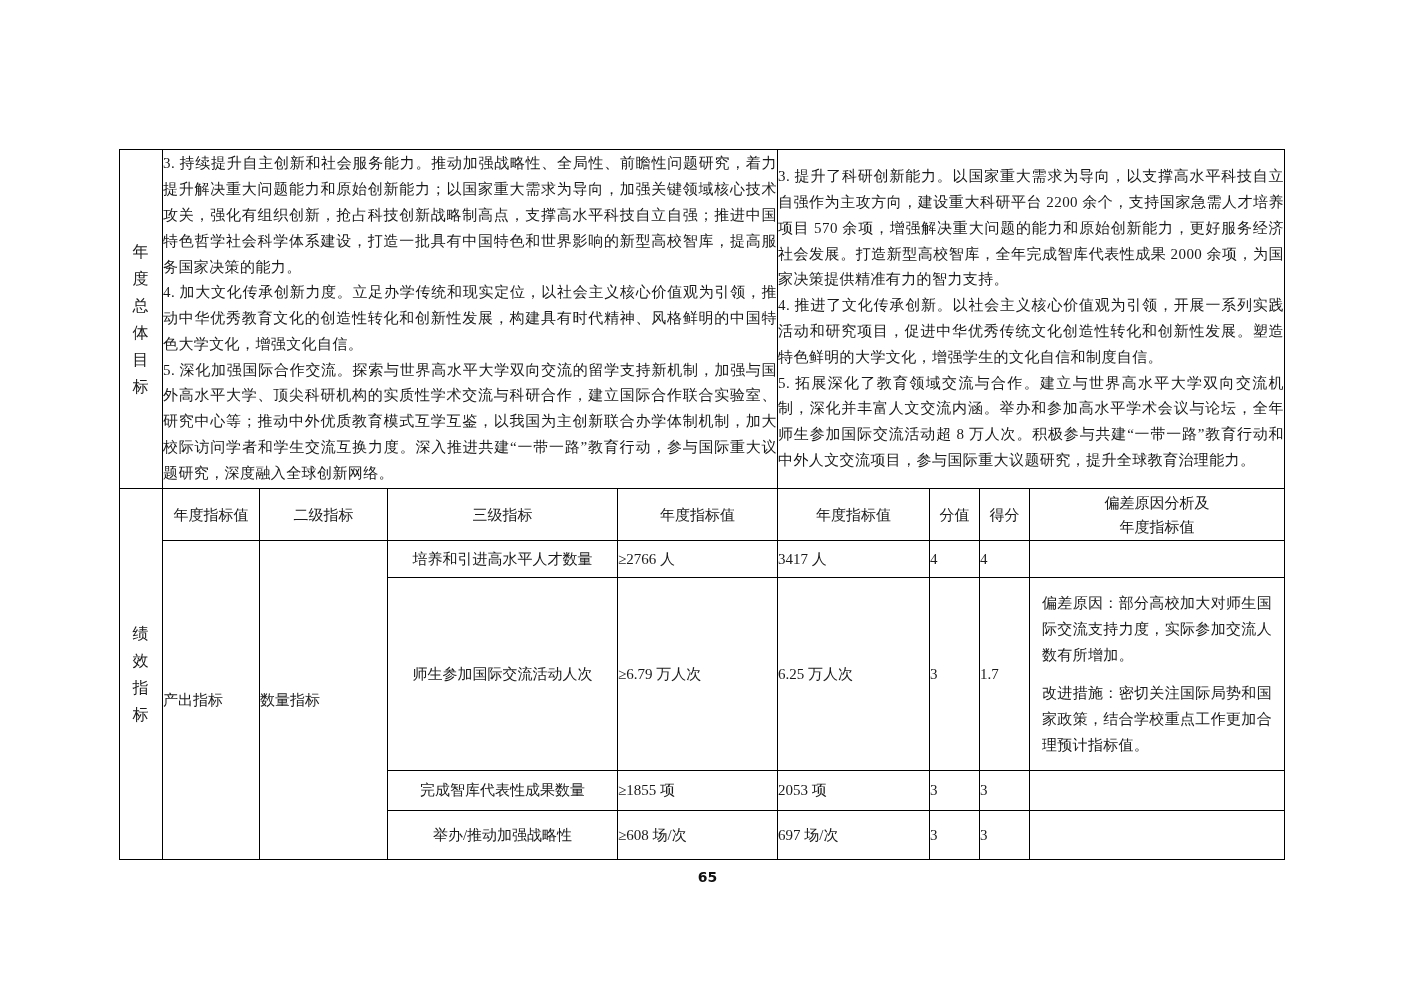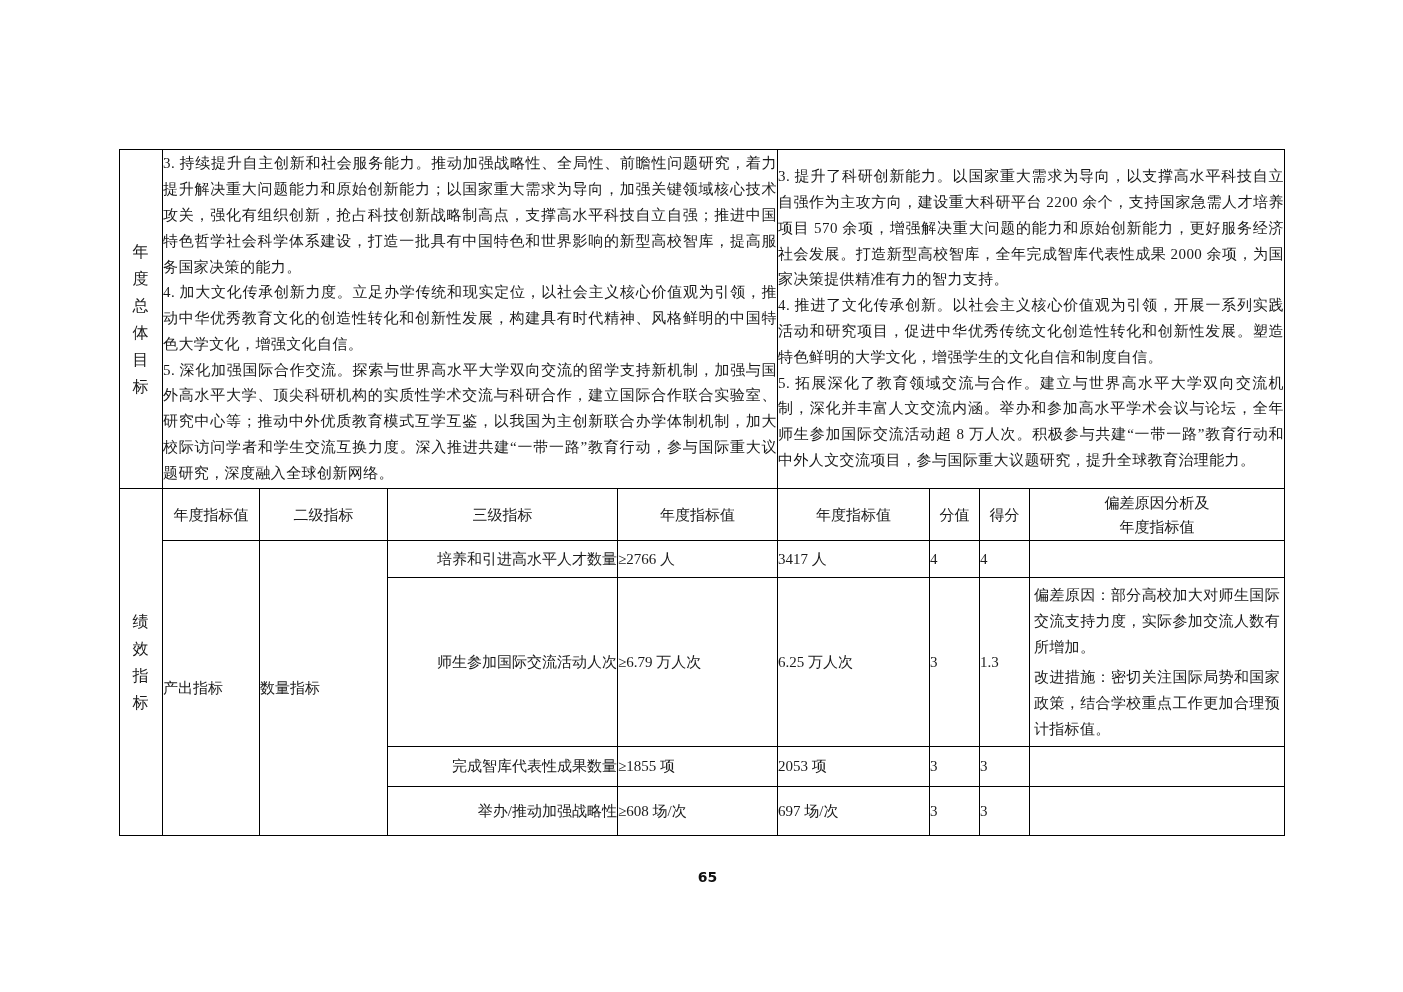--- a/index.html
+++ b/index.html
@@ -21,26 +21,26 @@
   .vchars span { display:block; font-size:16px; line-height:27px; letter-spacing:1px; }
   
   td.goal-text {
     vertical-align:top; text-align:justify; text-justify:inter-ideograph;
     padding:4px 10px 4px 11px; line-height:25.8px; letter-spacing:0.4px;
   }
   td.goal-text p { margin:0; }
   
   td.hc { text-align:center; line-height:24px; }
   td.center { text-align:left; }
-  td.ind { text-align:right; padding-left:10px; padding-right:6px; }
+  td.ind { text-align:center; padding-left:10px; padding-right:6px; }
   td.dev {
     vertical-align:middle; text-align:justify; text-justify:inter-ideograph;
     padding:4px 8px 4px 10px; line-height:26px; letter-spacing:0.3px;
   }
-  td.dev p { margin:4px; }
+  td.dev p { margin:12px; }
   
   tr.r-top  { height:339px; }
   tr.r-head { height:52px; }
   tr.r-d1   { height:37px; }
   tr.r-d2   { height:166px; }
   tr.r-d3   { height:40px;font-family:Liberation Serif, serif; }
   tr.r-d4   { height:49px; }
   .page-number {
     position:absolute; left:6px; width:100%; top:869px; text-align:center;
     font-family:"DejaVu Sans","Liberation Sans",sans-serif;
@@ -120,21 +120,21 @@
       <td class="center">4</td>
       <td class="center">4</td>
       <td class="dev"></td>
     </tr>
 
     <tr class="r-d2">
       <td class="ind">师生参加国际交流活动人次</td>
       <td class="center">≥6.79 万人次</td>
       <td class="center">6.25 万人次</td>
       <td class="center">3</td>
-      <td class="center">1.3</td>
+      <td class="center">1.7</td>
       <td class="dev">
         <p>偏差原因：部分高校加大对师生国际交流支持力度，实际参加交流人数有所增加。</p>
         <p>改进措施：密切关注国际局势和国家政策，结合学校重点工作更加合理预计指标值。</p>
       </td>
     </tr>
 
     <tr class="r-d3">
       <td class="ind">完成智库代表性成果数量</td>
       <td class="center">≥1855 项</td>
       <td class="center">2053 项</td>

